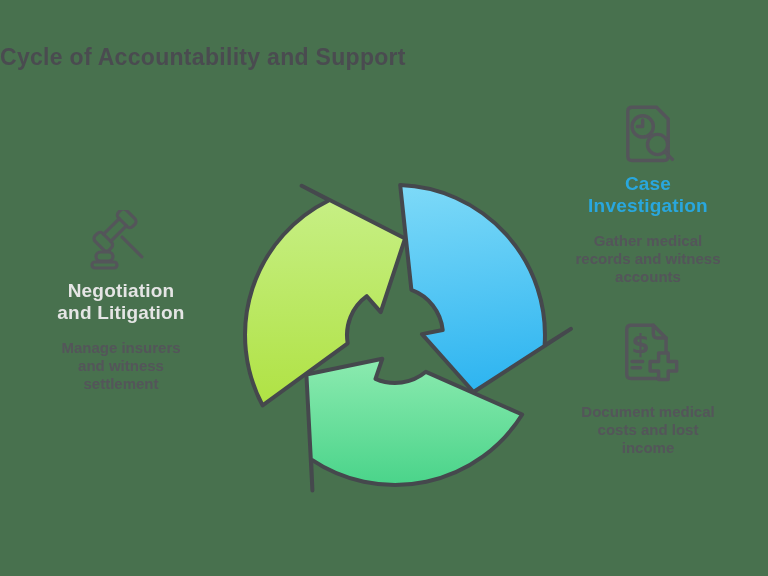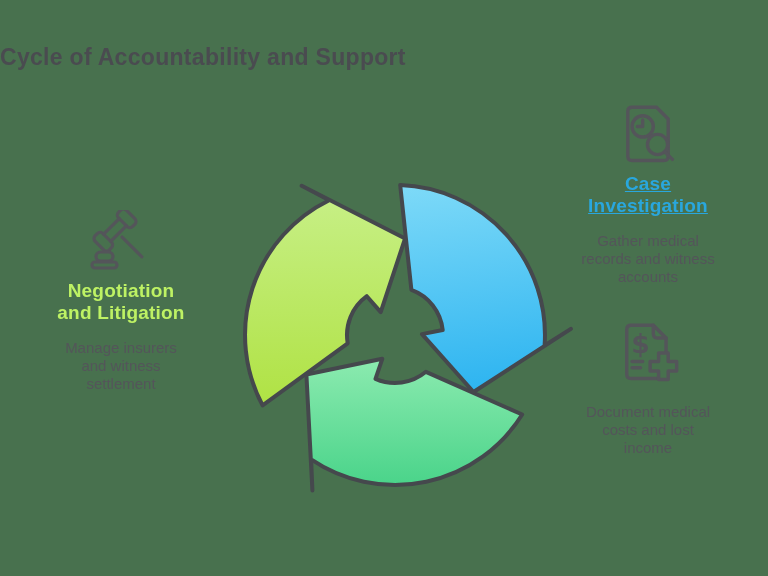--- a/index.html
+++ b/index.html
@@ -46,27 +46,27 @@
   .node .icon .occlude{ fill:var(--bg); }
   .node .icon .solid{ fill:var(--ink); stroke:none; }
   .node-label{
     font-size:19px; font-weight:700;
     line-height:22px;
     white-space:pre-line;
     letter-spacing:.2px;
   }
   .node-desc{
     margin-top:15px;
-    font-size:15px; font-weight:400;
+    font-size:15px; font-weight:700;
     line-height:18px;
     color:var(--ink);
     white-space:pre-line;
   }
   #node-case{ left:563px; top:102px; }
-  #node-case .node-label{ margin-top:3px;text-decoration:underline; }
+  #node-case .node-label{ margin-top:3px; }
   #node-damages{ left:563px; top:320px; }
   #node-damages .node-label{ margin-top:2px; }
   #node-negotiation{ left:36px; top:210px; }
   #node-negotiation .node-label{ margin-top:6px; }
   .arrow{
     stroke:var(--stroke);
     stroke-width:4;
     stroke-linejoin:round;
   }
 </style>
@@ -131,18 +131,18 @@
     <g transform="rotate(-45 26 20)">
       <rect x="4" y="10" width="11" height="20" rx="4"></rect>
       <rect x="37" y="10" width="11" height="20" rx="4"></rect>
       <path d="M15 15 H37"></path>
       <path d="M15 25 H37"></path>
       <path d="M26 30 V58"></path>
     </g>
     <rect x="7" y="42" width="17" height="9" rx="4.5"></rect>
     <rect x="3" y="52" width="25" height="6" rx="3"></rect>
   </svg>
-  <div class="node-label" style="color: #bef264;">Negotiation
+  <div class="node-label" style="color: #e5e5e5;">Negotiation
 and Litigation</div>
   <div class="node-desc">Manage insurers
 and witness
 settlement</div>
 </div>
 
 </body></html>

